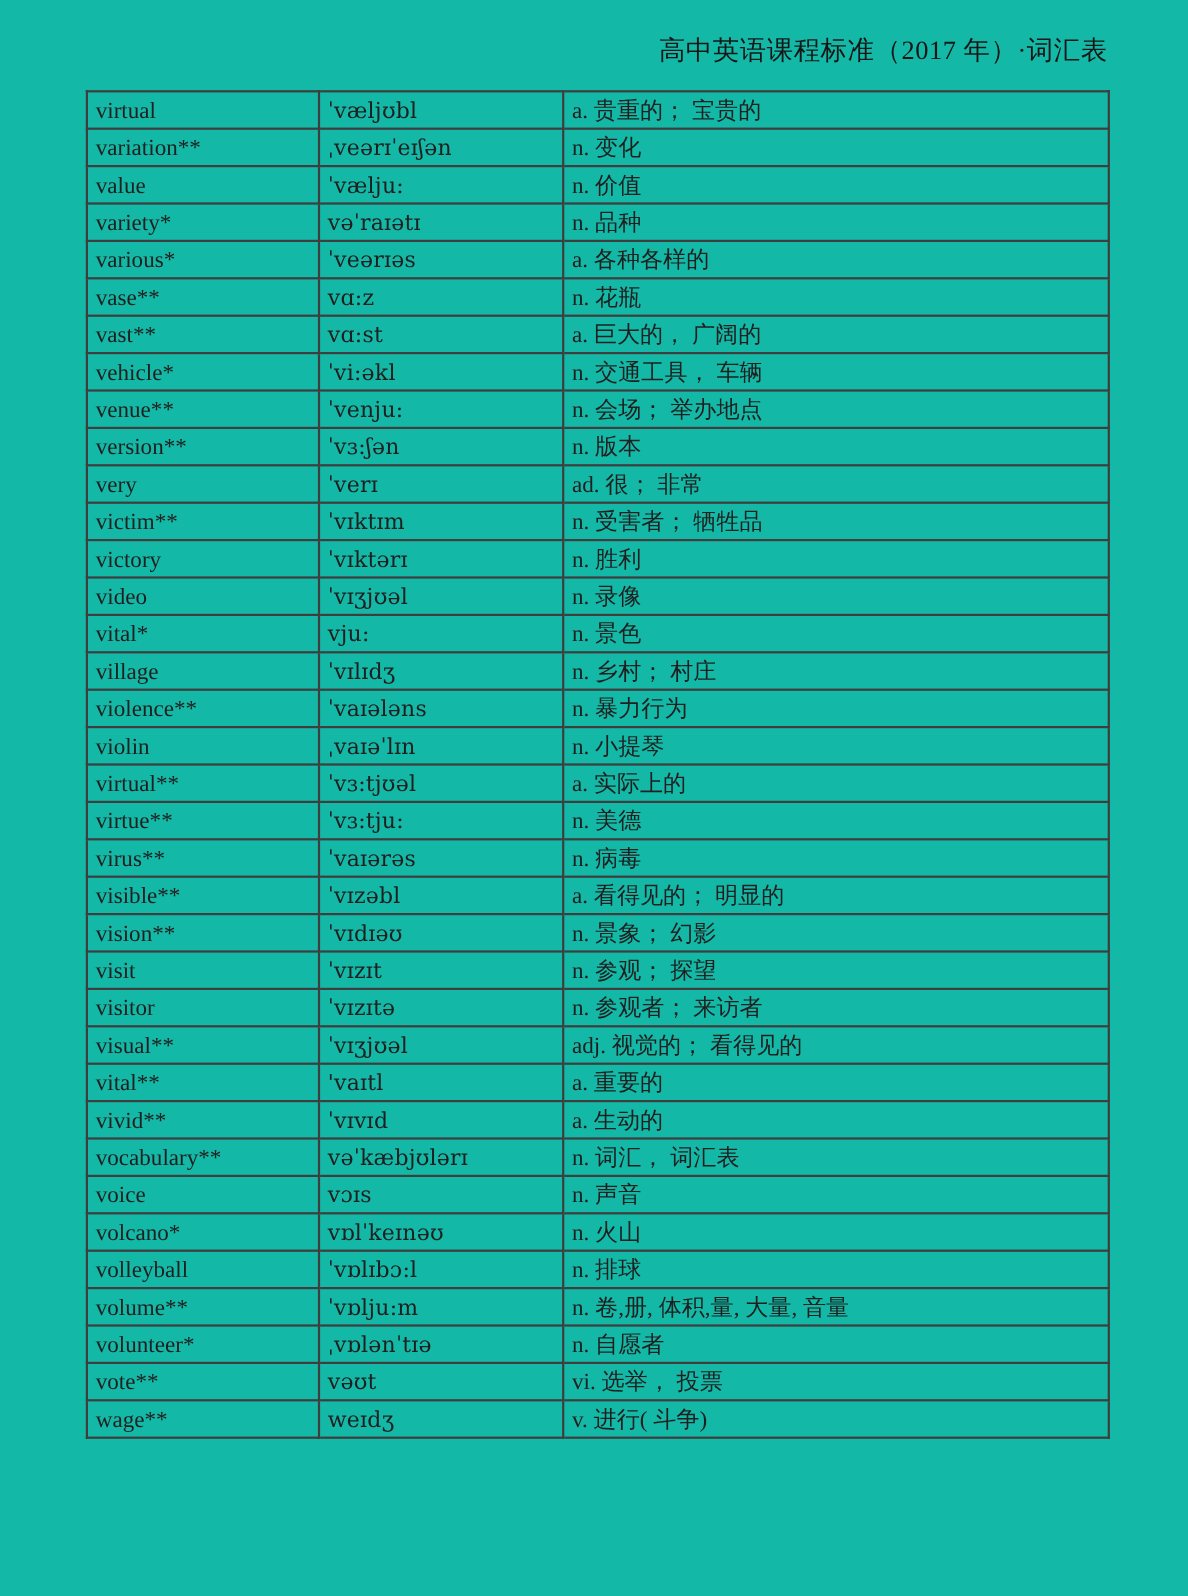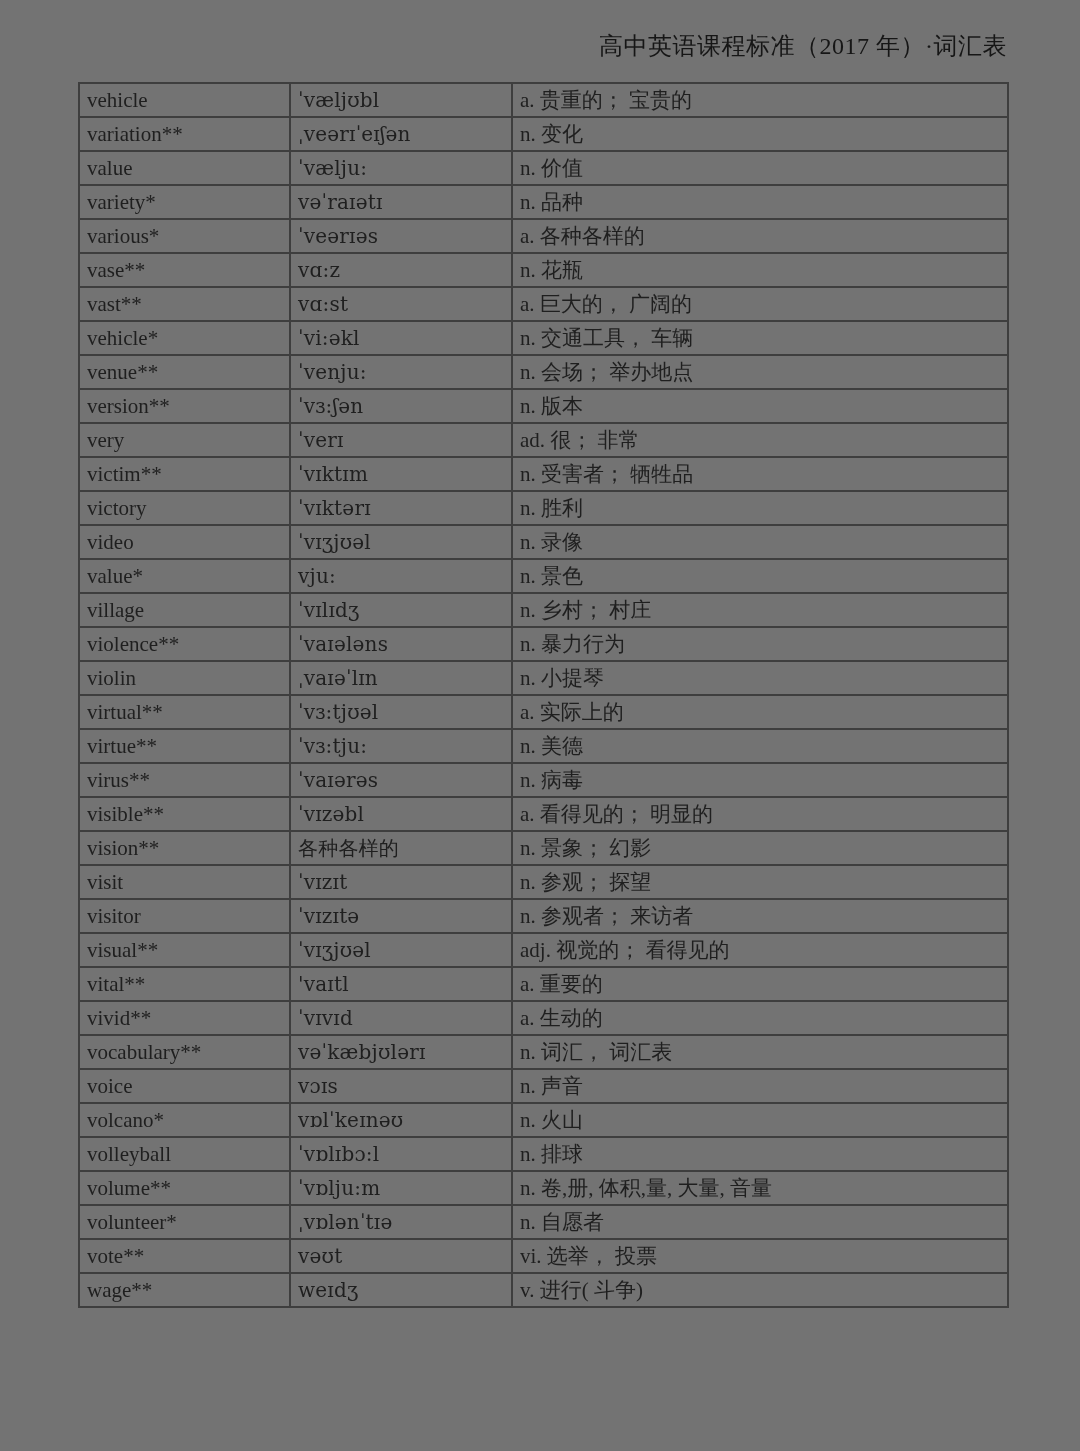--- a/index.html
+++ b/index.html
@@ -9,21 +9,21 @@
     width: 1080px;
     height: 1451px;
     overflow: hidden;
     font-family: "Liberation Serif", "DejaVu Serif", serif;
     color: #1f1f1f;
   }
   .page {
     position: relative;
     width: 1080px;
     height: 1451px;
-    background: #737373;
+    background: #14b8a6;
   }
   .doc-header {
     position: absolute;
     top: 30px;
     right: 73px;
     font-size: 24px;
     letter-spacing: 0.5px;
     color: #161616;
     white-space: nowrap;
   }
@@ -70,21 +70,21 @@
   <div class="doc-header">高中英语课程标准（2017 年）·词汇表</div>
 
   <table class="vocab">
     <colgroup>
       <col class="c-word">
       <col class="c-phonetic">
       <col class="c-meaning">
     </colgroup>
     <tbody>
         <tr>
-          <td class="word-cell">vehicle</td>
+          <td class="word-cell">virtual</td>
           <td class="phonetic-cell">ˈvæljʊbl</td>
           <td class="meaning-cell">a. 贵重的； 宝贵的</td>
         </tr>
         <tr>
           <td class="word-cell">variation**</td>
           <td class="phonetic-cell">ˌveərɪˈeɪʃən</td>
           <td class="meaning-cell">n. 变化</td>
         </tr>
         <tr>
           <td class="word-cell">value</td>
@@ -140,21 +140,21 @@
           <td class="word-cell">victory</td>
           <td class="phonetic-cell">ˈvɪktərɪ</td>
           <td class="meaning-cell">n. 胜利</td>
         </tr>
         <tr>
           <td class="word-cell">video</td>
           <td class="phonetic-cell">ˈvɪʒjʊəl</td>
           <td class="meaning-cell">n. 录像</td>
         </tr>
         <tr>
-          <td class="word-cell">value*</td>
+          <td class="word-cell">vital*</td>
           <td class="phonetic-cell">vju:</td>
           <td class="meaning-cell">n. 景色</td>
         </tr>
         <tr>
           <td class="word-cell">village</td>
           <td class="phonetic-cell">ˈvɪlɪdʒ</td>
           <td class="meaning-cell">n. 乡村； 村庄</td>
         </tr>
         <tr>
           <td class="word-cell">violence**</td>
@@ -181,21 +181,21 @@
           <td class="phonetic-cell">ˈvaɪərəs</td>
           <td class="meaning-cell">n. 病毒</td>
         </tr>
         <tr>
           <td class="word-cell">visible**</td>
           <td class="phonetic-cell">ˈvɪzəbl</td>
           <td class="meaning-cell">a. 看得见的； 明显的</td>
         </tr>
         <tr>
           <td class="word-cell">vision**</td>
-          <td class="phonetic-cell">各种各样的</td>
+          <td class="phonetic-cell">ˈvɪdɪəʊ</td>
           <td class="meaning-cell">n. 景象； 幻影</td>
         </tr>
         <tr>
           <td class="word-cell">visit</td>
           <td class="phonetic-cell">ˈvɪzɪt</td>
           <td class="meaning-cell">n. 参观； 探望</td>
         </tr>
         <tr>
           <td class="word-cell">visitor</td>
           <td class="phonetic-cell">ˈvɪzɪtə</td>

